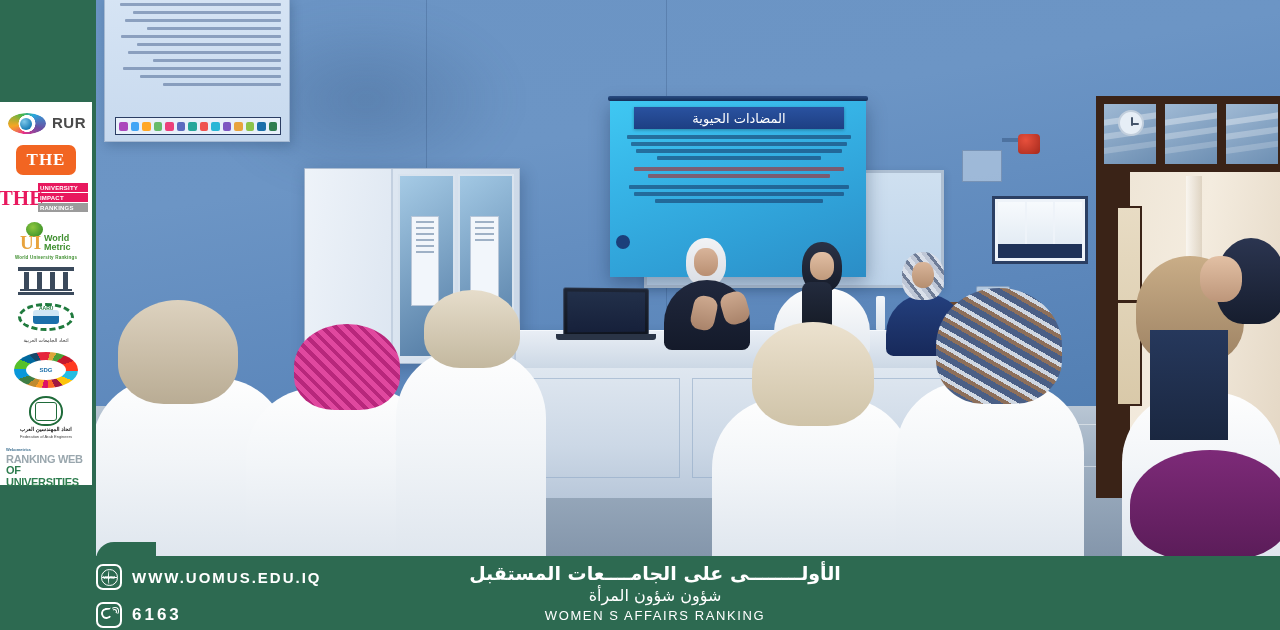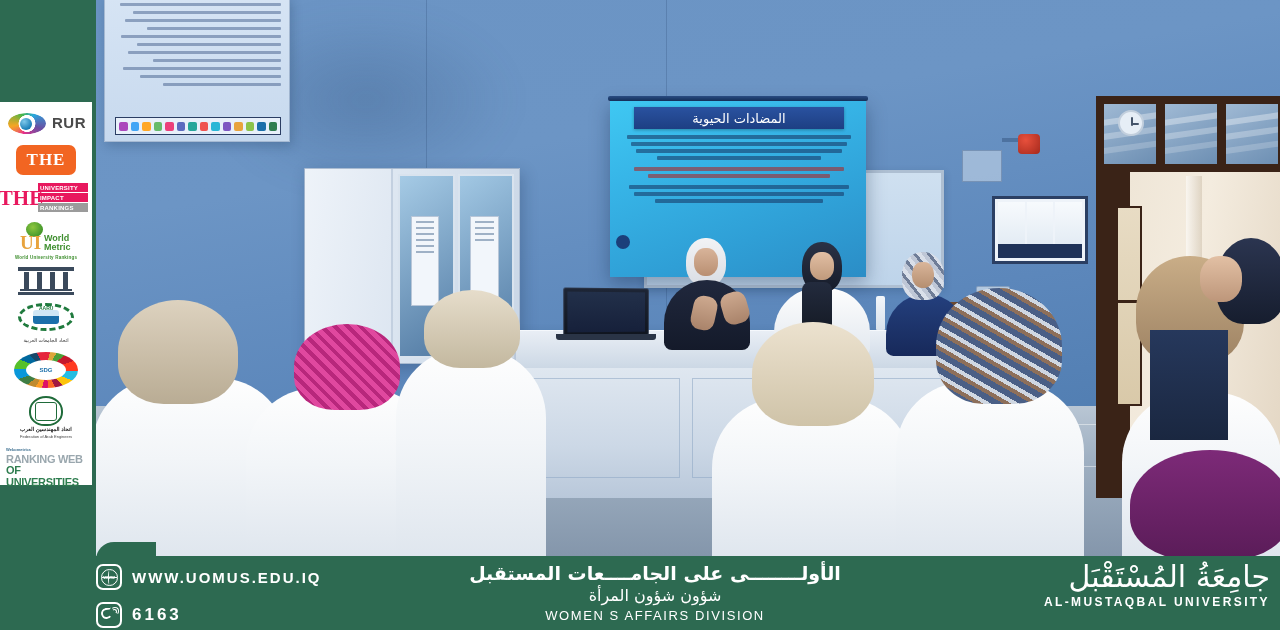--- a/index.html
+++ b/index.html
@@ -893,24 +893,20 @@
               <div class="wave2"></div>
           </div>
         </div>
         <div class="f-text f-phone">6163</div>
       </div>
     </div>
 
     <div class="f-center">
       <div class="f-ar1">الأولــــــــى على الجامــــعات المستقبل</div>
       <div class="f-ar2">شؤون شؤون المرأة</div>
-      <div class="f-en">WOMEN S AFFAIRS  DIVISION</div>
+      <div class="f-en">WOMEN S AFFAIRS  RANKING</div>
     </div>
 
     <div class="f-right">
-      <div class="f-uni-text">
-        <div class="f-uni-ar">جامِعَةُ المُسْتَقْبَل</div>
-        <div class="f-uni-en">AL-MUSTAQBAL  UNIVERSITY</div>
-      </div>
     </div>
   </div>
 
 </div>
 
 </body></html>

